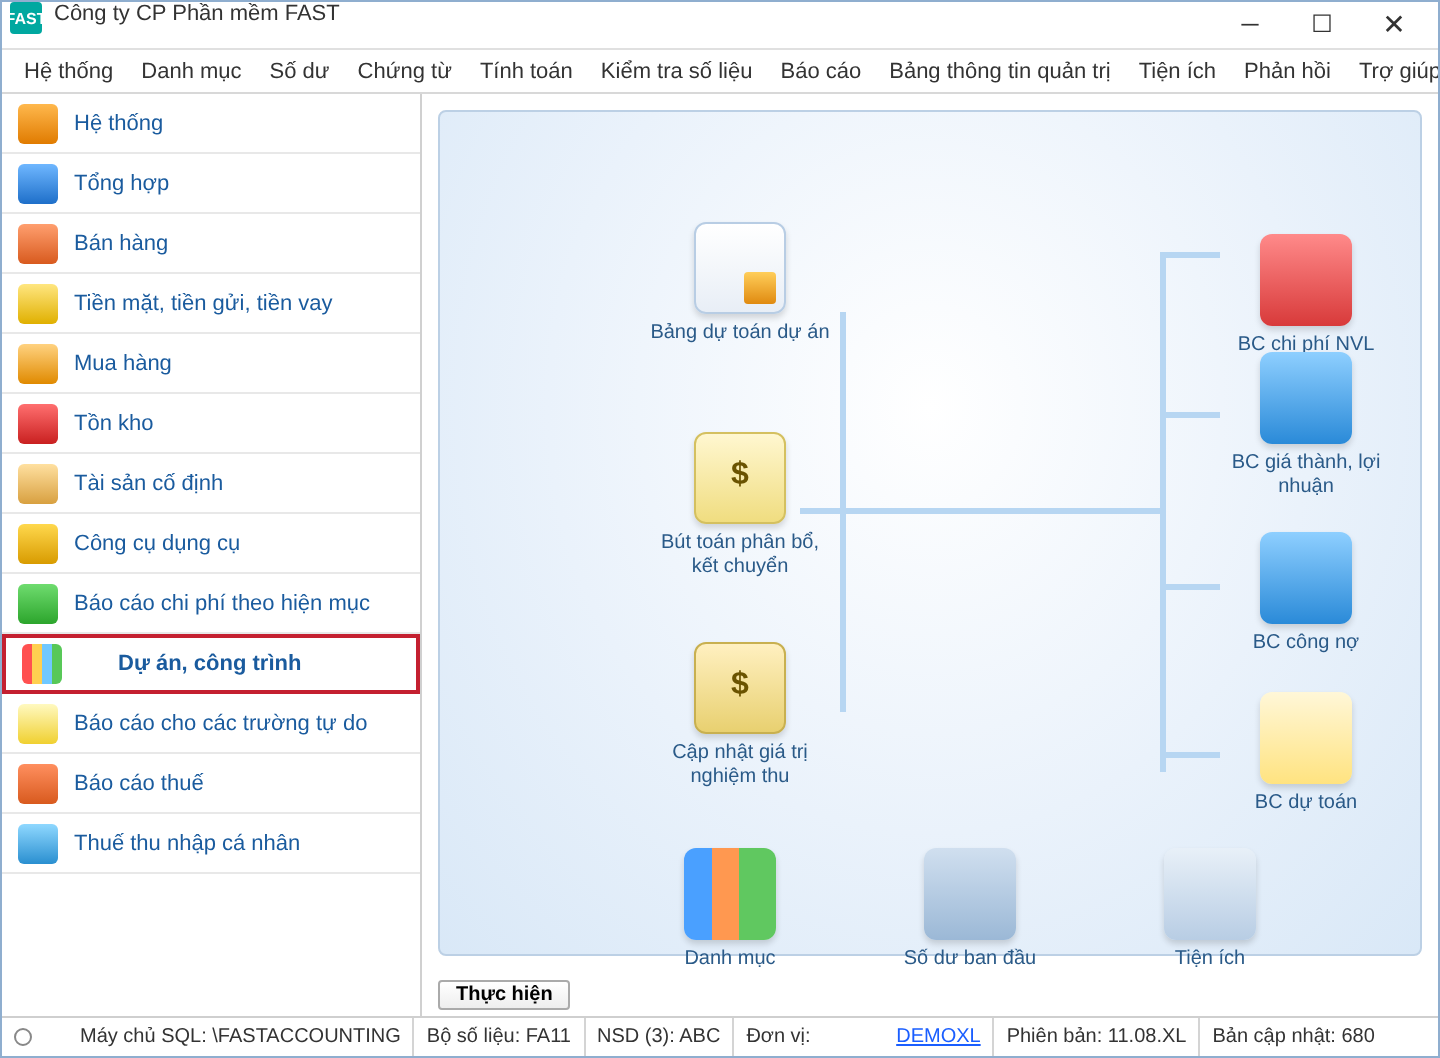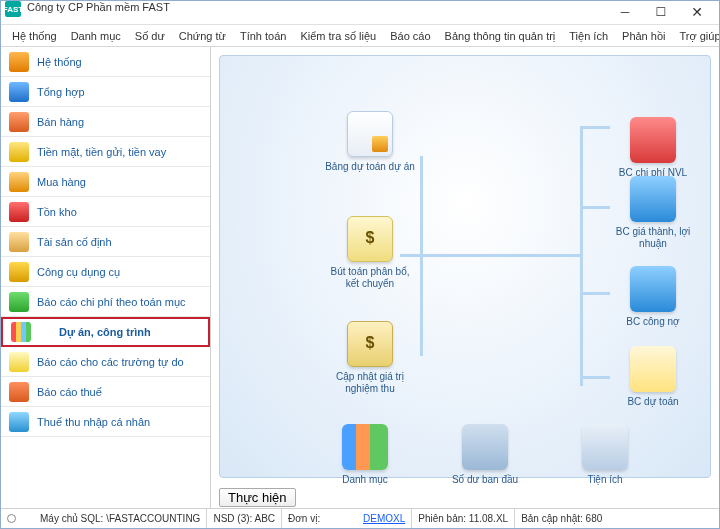--- a/index.html
+++ b/index.html
@@ -39,21 +39,21 @@
 
 .bottom-tile { width: 100px; }
 
 
 .flow { position: absolute; background: #b7d6f2; }
 .flow.h { height: 3px; }
 .flow.v { width: 3px; }
 
 
 .execbar { height: 22px; padding: 0 8px; display: flex; align-items: center; }
-.execbtn { font-size: 13px; padding: 1px 8px; border: 1px solid #aaa; background: linear-gradient(#fff,#eee); border-radius: 2px; }
+.execbtn { font-size: 10px; padding: 1px 8px; border: 1px solid #aaa; background: linear-gradient(#fff,#eee); border-radius: 2px; font-weight: bold; }
 
 
 .statusbar { height: 20px; border-top: 1px solid #cfcfcf; display: flex; font-size: 10px; color: #333; align-items: stretch; }
 .statusbar .cell { padding: 2px 6px; border-right: 1px solid #d4d4d4; display: flex; align-items: center; white-space: nowrap; gap: 20px; }
 .statusbar .radio { width: 9px; height: 9px; border: 1px solid #888; border-radius: 50%; margin-right: 4px; display: inline-block; }
 .statusbar .link { color: #1a5eff; text-decoration: underline; }
 
 
 .ic-gear { background: linear-gradient(#ffb84d,#e07b00); }
 .ic-bars { background: linear-gradient(#6fb7ff,#1e6fc9); }
@@ -141,21 +141,21 @@
     <div class="side-item">
         <span class="side-icon ic-asset"></span>
         <span>Tài sản cố định</span>
       </div>
     <div class="side-item">
         <span class="side-icon ic-tool"></span>
         <span>Công cụ dụng cụ</span>
       </div>
     <div class="side-item">
         <span class="side-icon ic-rep"></span>
-        <span>Báo cáo chi phí theo toán mục</span>
+        <span>Báo cáo chi phí theo hiện mục</span>
       </div>
     <div class="side-item selected">
         <span class="side-icon ic-proj"></span>
         <span>Dự án, công trình</span>
       </div>
     <div class="side-item">
         <span class="side-icon ic-bulb"></span>
         <span>Báo cáo cho các trường tự do</span>
       </div>
     <div class="side-item">
@@ -230,17 +230,18 @@
       <button class="execbtn">Thực hiện</button>
     </div>
   </div>
 </div>
 
 <div class="statusbar">
   <div class="cell">
       <span class="radio"></span>
       <span>Máy chủ SQL: \FASTACCOUNTING</span>
     </div>
+  <div class="cell">Bộ số liệu: FA11</div>
   <div class="cell">NSD (3): ABC</div>
   <div class="cell"><span>Đơn vị:</span>&nbsp;<span class="link">DEMOXL</span></div>
   <div class="cell">Phiên bản: 11.08.XL</div>
   <div class="cell" style="border-right:none">Bản cập nhật: 680</div>
 </div>
 
 </body></html>

